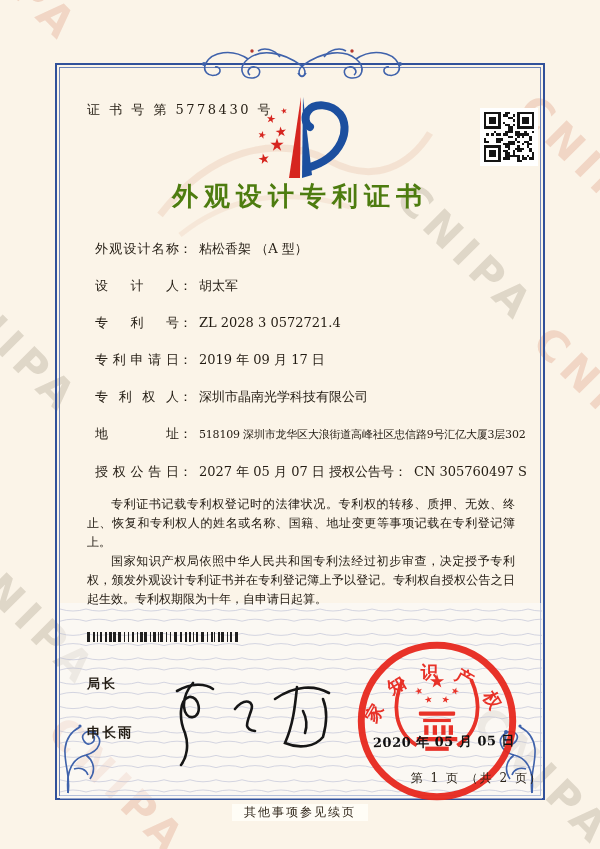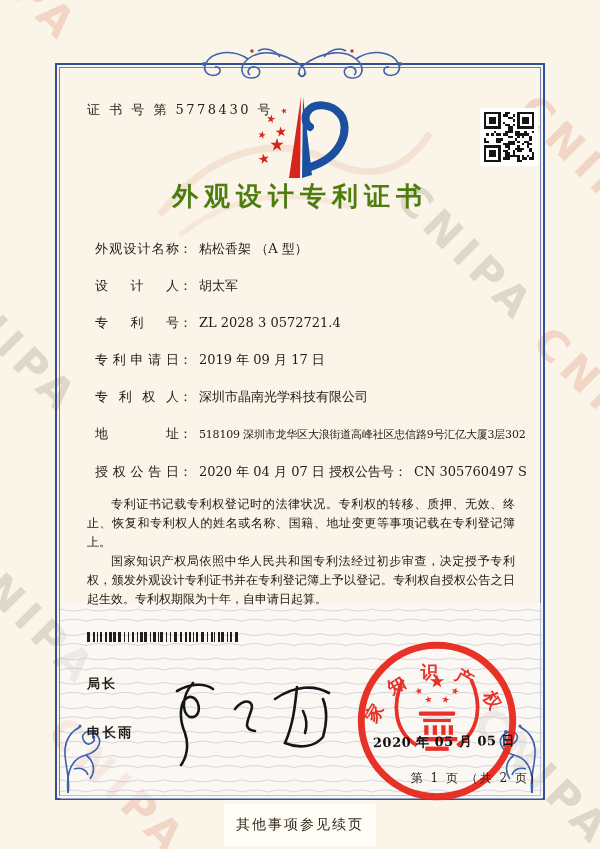--- a/index.html
+++ b/index.html
@@ -77,21 +77,21 @@
                   font-family:"DejaVu Sans","Liberation Sans",sans-serif; }
   .signature { position:absolute; left:90px; top:602px; z-index:3; }
   .seal { position:absolute; left:300px; top:576px; z-index:3; opacity:0.95; }
   .seal-date { position:absolute; left:312px; top:668px; width:150px; z-index:4;
                text-align:center; font-size:13px; font-weight:bold;
                letter-spacing:0.5px; color:#101010; transform:rotate(-1deg); }
   .page-info { position:absolute; left:0; top:705px; width:100%; text-align:right;
                font-size:12px; letter-spacing:2px; color:#2a2318; z-index:3; }
   
   .footer-note { position:absolute; left:50%; top:804px; transform:translateX(-50%);
-                 background:#fffdf6; padding:12px 12px; font-size:14px;
+                 background:#fffdf6; padding:0 12px; font-size:12px;
                  letter-spacing:2px; color:#33291c; z-index:2; }
 </style>
 </head>
 <body>
 
 <div class="wm wm-pink wm-p1">CNIPA</div>
 <div class="wm wm-gray wm-g1">CNIPA</div>
 <div class="wm wm-gray wm-g2">CNIPA</div>
 <div class="wm wm-pink wm-p2">CNIPA</div>
 <div class="wm wm-pink wm-p3">CNIPA</div>
@@ -642,21 +642,21 @@
     <div class="frow">
       <span class="lab">专利申请日</span><span class="colon">：</span><span class="val">2019 年 09 月 17 日</span>
     </div>
     <div class="frow">
       <span class="lab">专利权人</span><span class="colon">：</span><span class="val">深圳市晶南光学科技有限公司</span>
     </div>
     <div class="frow">
       <span class="lab">地址</span><span class="colon">：</span><span class="val val-small">518109 深圳市龙华区大浪街道高峰社区忠信路9号汇亿大厦3层302</span>
     </div>
     <div class="frow">
-      <span class="lab">授权公告日</span><span class="colon">：</span><span class="val">2020 年 04 月 07 日</span>
+      <span class="lab">授权公告日</span><span class="colon">：</span><span class="val">2027 年 05 月 07 日</span>
       <span class="pair-right"><span>授权公告号</span><span class="colon">：</span><span class="val">CN 305760497 S</span></span>
     </div>
   </div>
 
   <div class="body-text">
     <p>专利证书记载专利权登记时的法律状况。专利权的转移、质押、无效、终止、恢复和专利权人的姓名或名称、国籍、地址变更等事项记载在专利登记簿上。</p>
     <p>国家知识产权局依照中华人民共和国专利法经过初步审查，决定授予专利权，颁发外观设计专利证书并在专利登记簿上予以登记。专利权自授权公告之日起生效。专利权期限为十年，自申请日起算。</p>
   </div>
 
   <div id="barcode" class="barcode"><span style="width:3px;margin-right:3px"></span><span style="width:2px;margin-right:2px"></span><span style="width:1px;margin-right:2px"></span><span style="width:2px;margin-right:3px"></span><span style="width:2px;margin-right:2px"></span><span style="width:3px;margin-right:1px"></span><span style="width:3px;margin-right:2px"></span><span style="width:3px;margin-right:3px"></span><span style="width:1px;margin-right:3px"></span><span style="width:1px;margin-right:3px"></span><span style="width:2px;margin-right:3px"></span><span style="width:1px;margin-right:2px"></span><span style="width:3px;margin-right:1px"></span><span style="width:3px;margin-right:3px"></span><span style="width:1px;margin-right:2px"></span><span style="width:3px;margin-right:2px"></span><span style="width:1px;margin-right:1px"></span><span style="width:3px;margin-right:3px"></span><span style="width:1px;margin-right:3px"></span><span style="width:1px;margin-right:3px"></span><span style="width:3px;margin-right:3px"></span><span style="width:2px;margin-right:3px"></span><span style="width:2px;margin-right:2px"></span><span style="width:2px;margin-right:2px"></span><span style="width:1px;margin-right:2px"></span><span style="width:2px;margin-right:3px"></span><span style="width:3px;margin-right:3px"></span><span style="width:1px;margin-right:3px"></span><span style="width:2px;margin-right:1px"></span><span style="width:1px;margin-right:3px"></span><span style="width:2px;margin-right:1px"></span><span style="width:3px;margin-right:3px"></span><span style="width:1px;margin-right:2px"></span><span style="width:2px;margin-right:3px"></span><span style="width:3px;margin-right:3px"></span></div>

